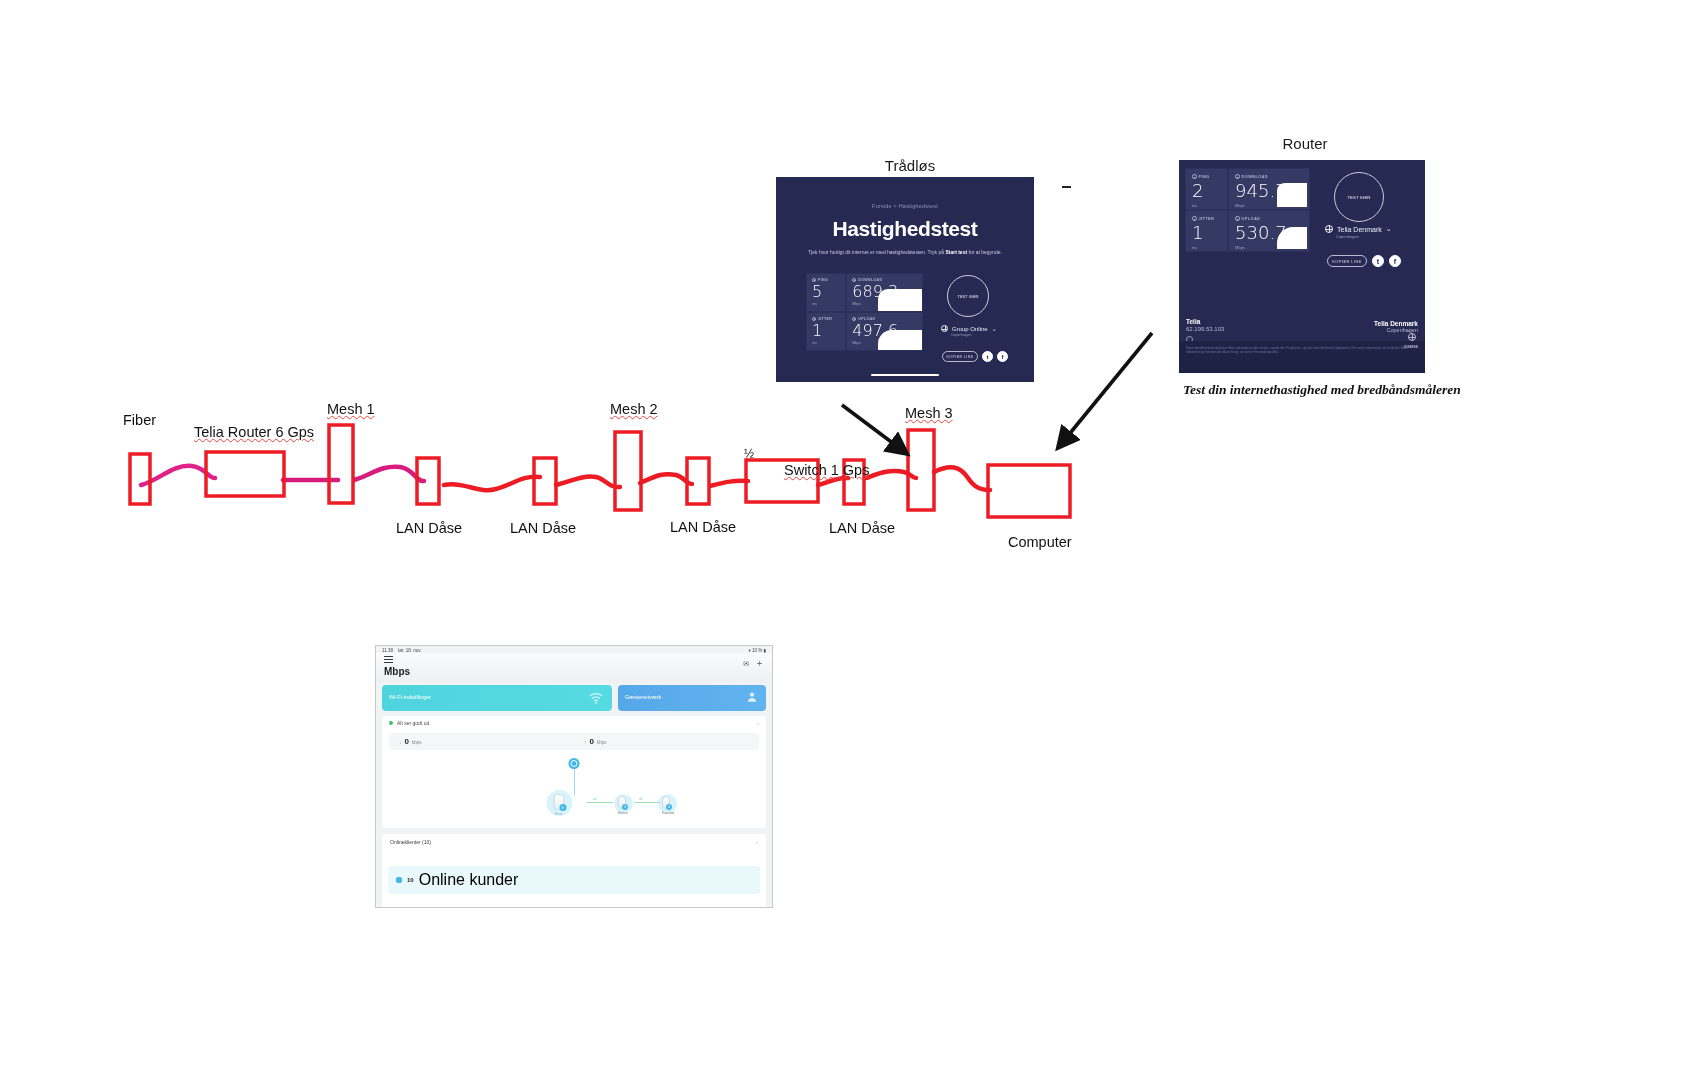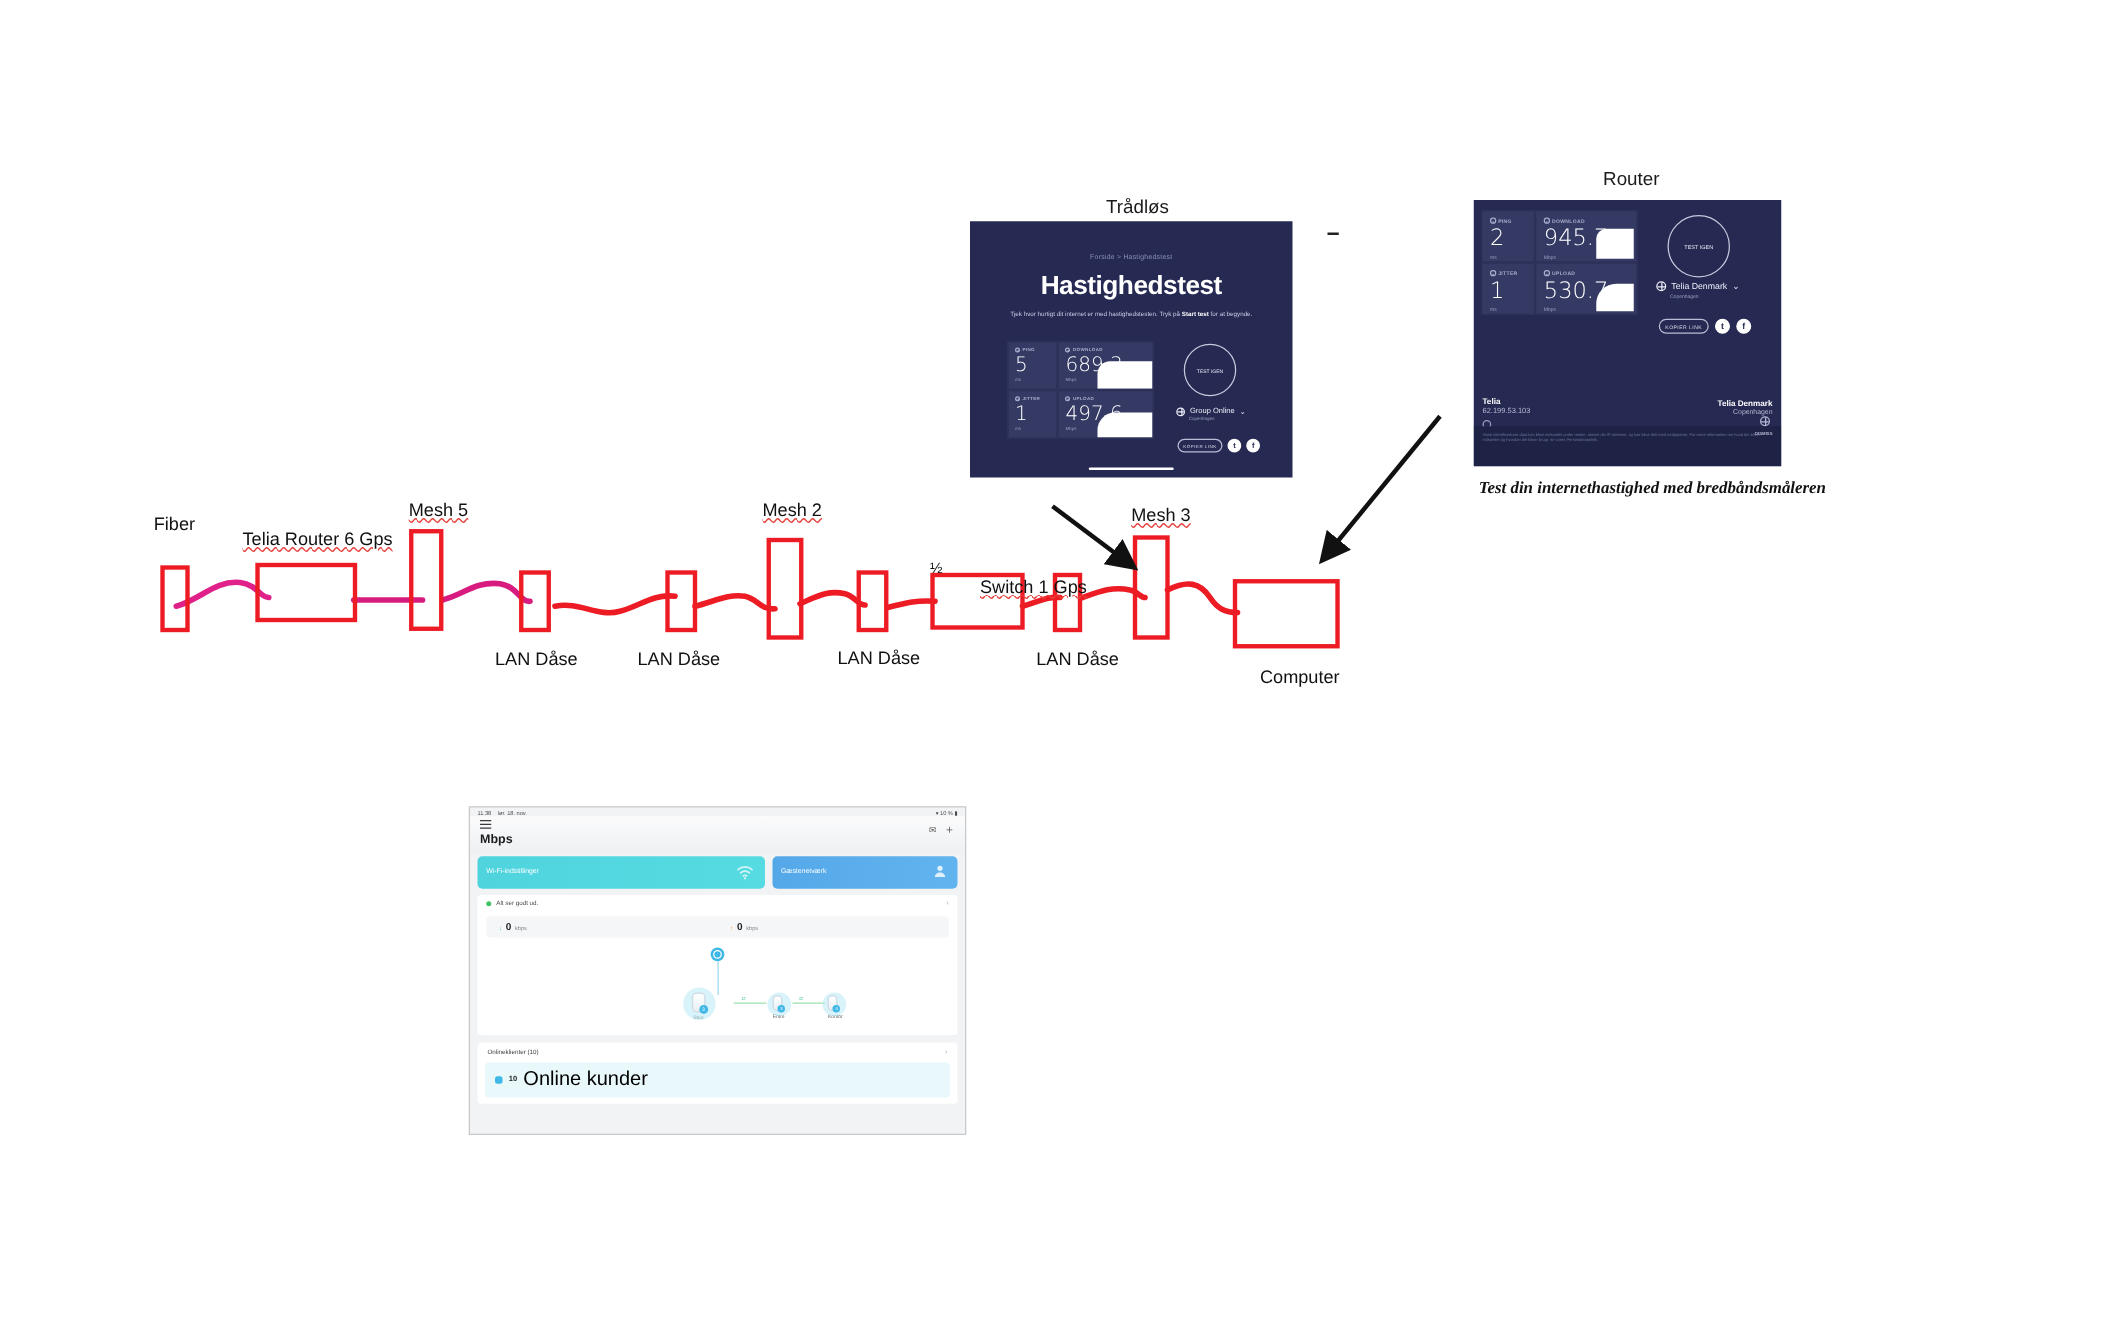--- a/index.html
+++ b/index.html
@@ -114,21 +114,21 @@
   }
   .halo { position: absolute; border-radius: 50%; background: #b9e9f5; opacity: .55; }
   .badge-n {
     position: absolute; right: -3px; bottom: -2px;
     width: 7px; height: 7px; border-radius: 50%;
     background: #3fb8e8; color: #fff; font-size: 4px;
     display: flex; align-items: center; justify-content: center;
   }
   .link-line { position: absolute; height: 1px; background: #9fdfb0; }
   .client-bar { display: flex; justify-content: space-between; align-items: center; padding: 5px 8px; font-size: 5px; color: #3a3a3a; border-top: 1px solid #ececec;}
-  .client-row { display: flex; align-items: center; gap: 5px; background: #e9f8fb; margin: 0 6px; padding: 5px 8px; border-radius: 3px; text-align: center; }
+  .client-row { display: flex; align-items: center; gap: 5px; background: #e9f8fb; margin: 16px 6px; padding: 5px 8px; border-radius: 3px; text-align: center; }
   .chev { color: #b7b7b7; font-size: 6px; }
 </style>
 </head>
 <body>
 
 <div class="abs caption" style="left:785px; top:157px; width:250px;">
   <span>Trådløs</span>
 </div>
 
 <div class="st-panel" style="left:776px; top:177px; width:258px; height:205px;">
@@ -312,21 +312,21 @@
   <rect x="844" y="80" width="20" height="44" stroke="#ED1C24" stroke-width="3.5" fill="none"></rect>
   <rect x="908" y="50" width="26" height="80" stroke="#ED1C24" stroke-width="3.5" fill="none"></rect>
   <rect x="988" y="85" width="82" height="52" stroke="#ED1C24" stroke-width="3.5" fill="none"></rect>
 </svg>
 
 <div class="abs dlabel" style="left:123px; top:412px;">Fiber</div>
 <div class="abs dlabel" style="left:194px; top:424px;">
   <span class="squig">Telia Router 6 Gps</span>
 </div>
 <div class="abs dlabel" style="left:327px; top:401px;">
-  <span class="squig">Mesh 5</span>
+  <span class="squig">Mesh 1</span>
 </div>
 <div class="abs dlabel" style="left:610px; top:401px;">
   <span class="squig">Mesh 2</span>
 </div>
 <div class="abs dlabel" style="left:905px; top:405px;">
   <span class="squig">Mesh 3</span>
 </div>
 <div class="abs dlabel" style="left:744px; top:447px; font-size:12px;">½</div>
 <div class="abs dlabel" style="left:740px; top:462px;margin-left:44px;">
   <span class="squig">Switch 1 Gps</span>

